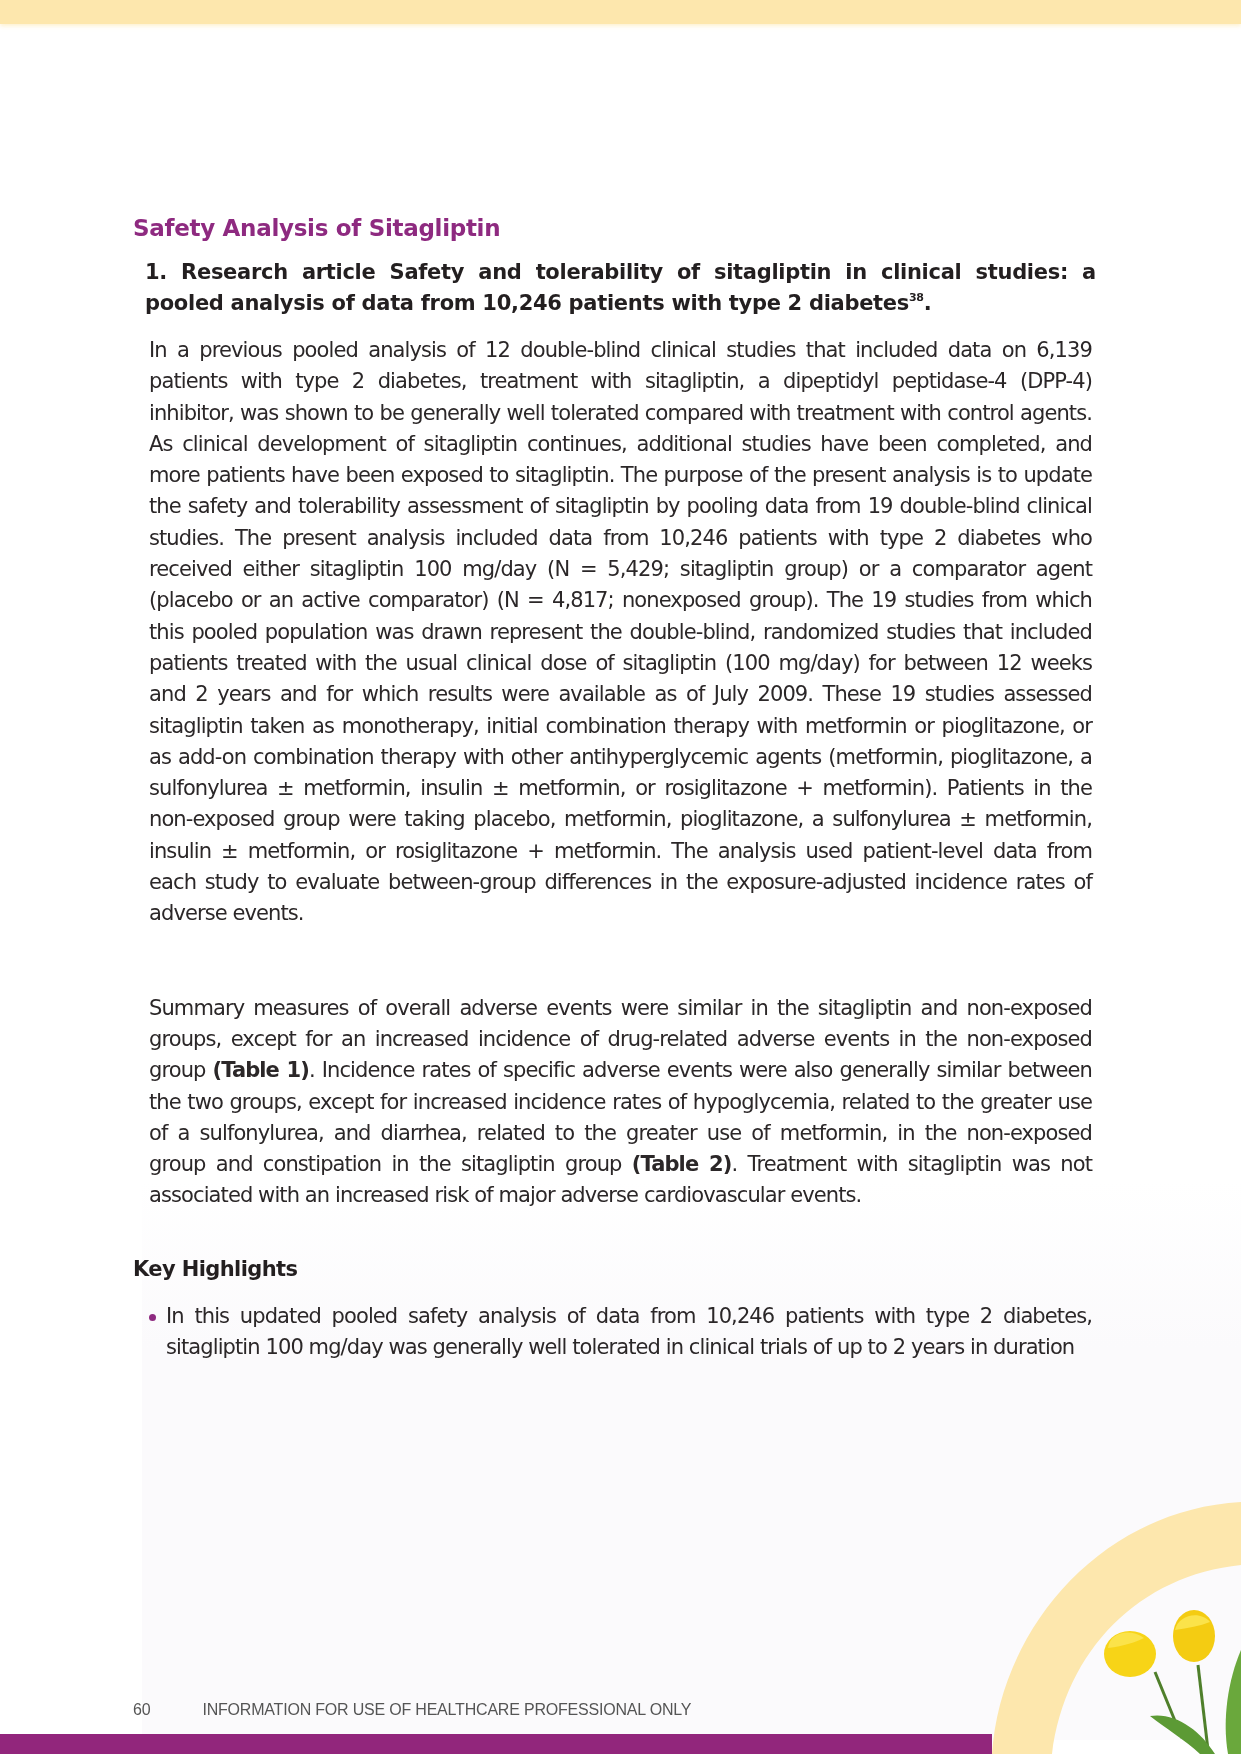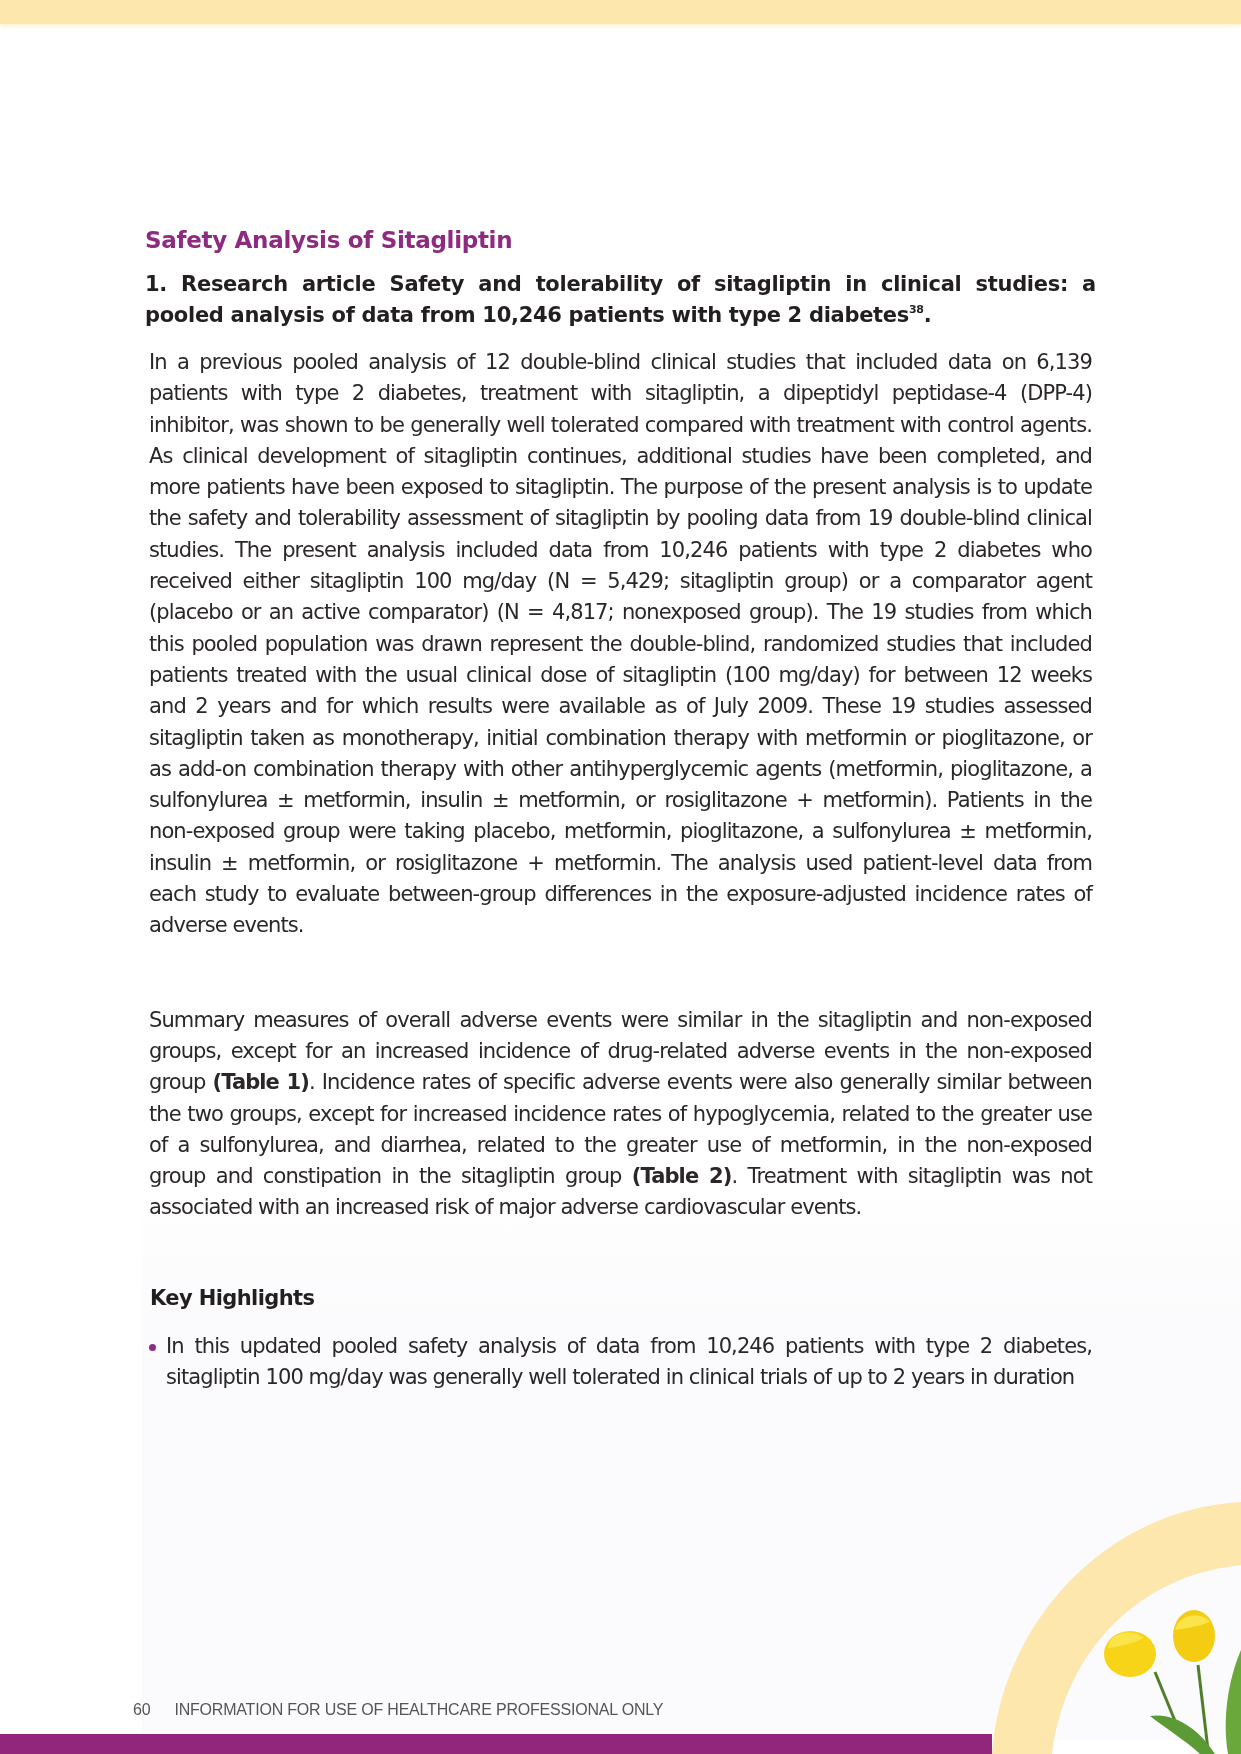--- a/index.html
+++ b/index.html
@@ -17,49 +17,49 @@
     .panel-bg {
       position: absolute; left: 142px; top: 1180px; width: 1099px; height: 560px;
       background: linear-gradient(to bottom, rgba(250,249,252,0) 0%, #fbfafc 30%, #fbfafc 100%);
     }
     .content {
       position: absolute; left: 133px; top: 211px; width: 975px;
     }
     .section-title {
       font-family: "DejaVu Sans", sans-serif;
       font-weight: bold; color: #8e2a80; font-size: 23px;
-      line-height: 34px; margin: 12px; letter-spacing: -0.3px;
+      line-height: 34px; margin: 0; letter-spacing: -0.3px;
     }
     .article-title {
       font-weight: bold; font-size: 21px; line-height: 31px; margin: 12px;
       text-align: justify; letter-spacing: -0.3px; color: #231f20;
     }
     .article-title sup { font-size: 11px; vertical-align: 9px; line-height: 0; }
     .para {
       font-family: "DejaVu Sans", sans-serif;
       font-size: 21px; line-height: 31.3px; margin: 16px;
       text-align: justify; letter-spacing: -0.9px; word-spacing: 0px;
       color: #2b2728;
     }
     .para b { font-weight: bold; }
     .gap { height: 31px; }
     .kh-title {
-      font-weight: bold; font-size: 21px; line-height: 31px; margin: 17px;
+      font-weight: bold; font-size: 21px; line-height: 31px; margin: 0;
       letter-spacing: -0.6px; color: #231f20;
     }
     .kh-list { list-style: none; margin: 8px 0 0 0; padding: 0; }
     .kh-item { position: relative; padding-left: 17px; }
     .kh-bullet {
       position: absolute; left: 0; top: 13px; width: 7px; height: 7px;
       border-radius: 50%; background: #8e2a80;
     }
     .footer {
       position: absolute; left: 133px; top: 1701px;
       font-family: "Liberation Sans", sans-serif; font-size: 16px; color: #555;
-      display: flex; gap: 24px; letter-spacing: -0.2px;
+      display: flex; gap: 52px; letter-spacing: -0.2px;
     }
     .bottom-bar {
       position: absolute; left: 0; top: 1734px; width: 992px; height: 20px;
       background: #92267c;
     }
     .decor {
       position: absolute; left: 960px; top: 1450px; width: 281px; height: 304px;
     }
   </style>
 </head>

